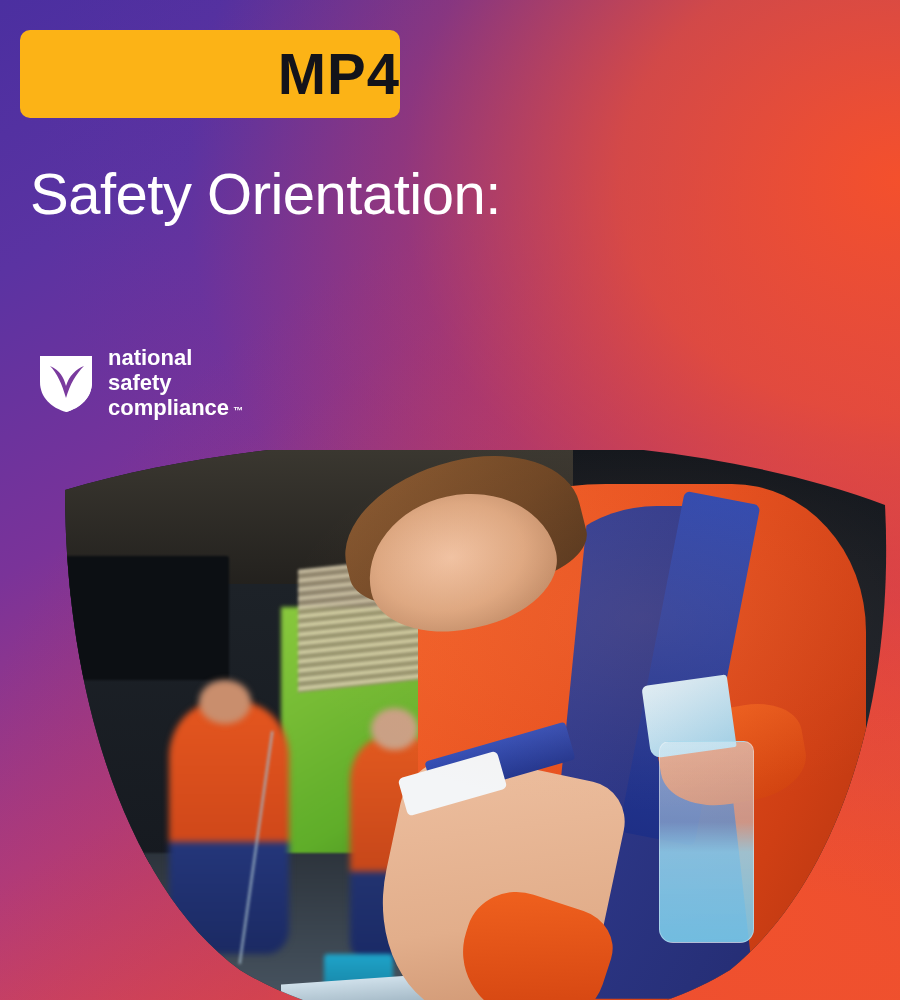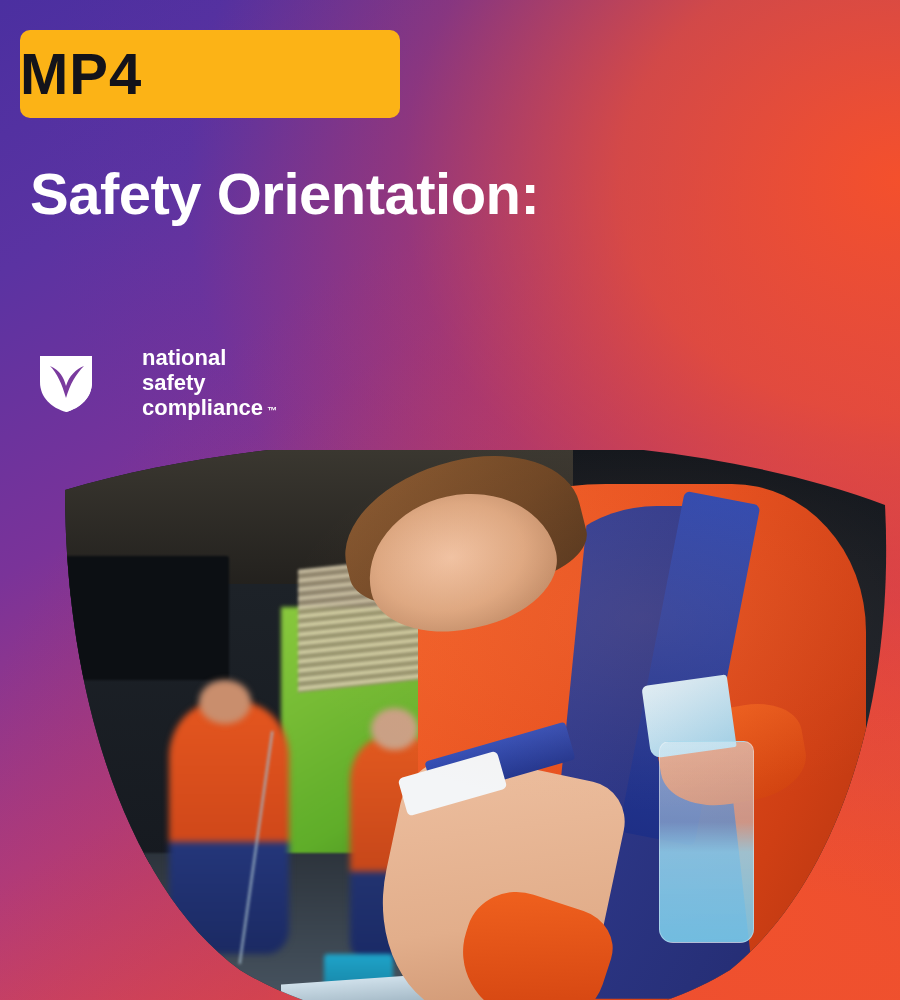--- a/index.html
+++ b/index.html
@@ -25,39 +25,39 @@
   .badge {
     position: absolute;
     left: 20px;
     top: 30px;
     width: 380px;
     height: 88px;
     background: #fcb316;
     border-radius: 10px;
     display: flex;
     align-items: center;
-    justify-content: flex-start;
+    justify-content: flex-end;
   }
   .badge-text {
     font-size: 58px;
     font-weight: bold;
     letter-spacing: 1px;
     color: #13131a;
     line-height: 1;
   }
 
   
   .title {
     position: absolute;
     left: 30px;
     top: 160px;
     width: 700px;
     color: #ffffff;
     font-size: 58px;
-    font-weight: bold;
+    font-weight: normal;
     line-height: 1.18;
     letter-spacing: -0.5px;
   }
 
   
   .logo {
     position: absolute;
     left: 36px;
     top: 345px;
     display: flex;
@@ -68,21 +68,20 @@
     width: 60px;
     height: 62px;
     flex: 0 0 auto;
   }
   .logo-words {
     color: #ffffff;
     font-size: 22px;
     font-weight: bold;
     line-height: 1.14;
     position: relative;
-    margin-left: 34px;
   }
   .logo-words span { display: block; }
   .logo-tm {
     position: absolute;
     right: -14px;
     bottom: 4px;
     font-size: 10px;
     font-weight: bold;
   }
 

